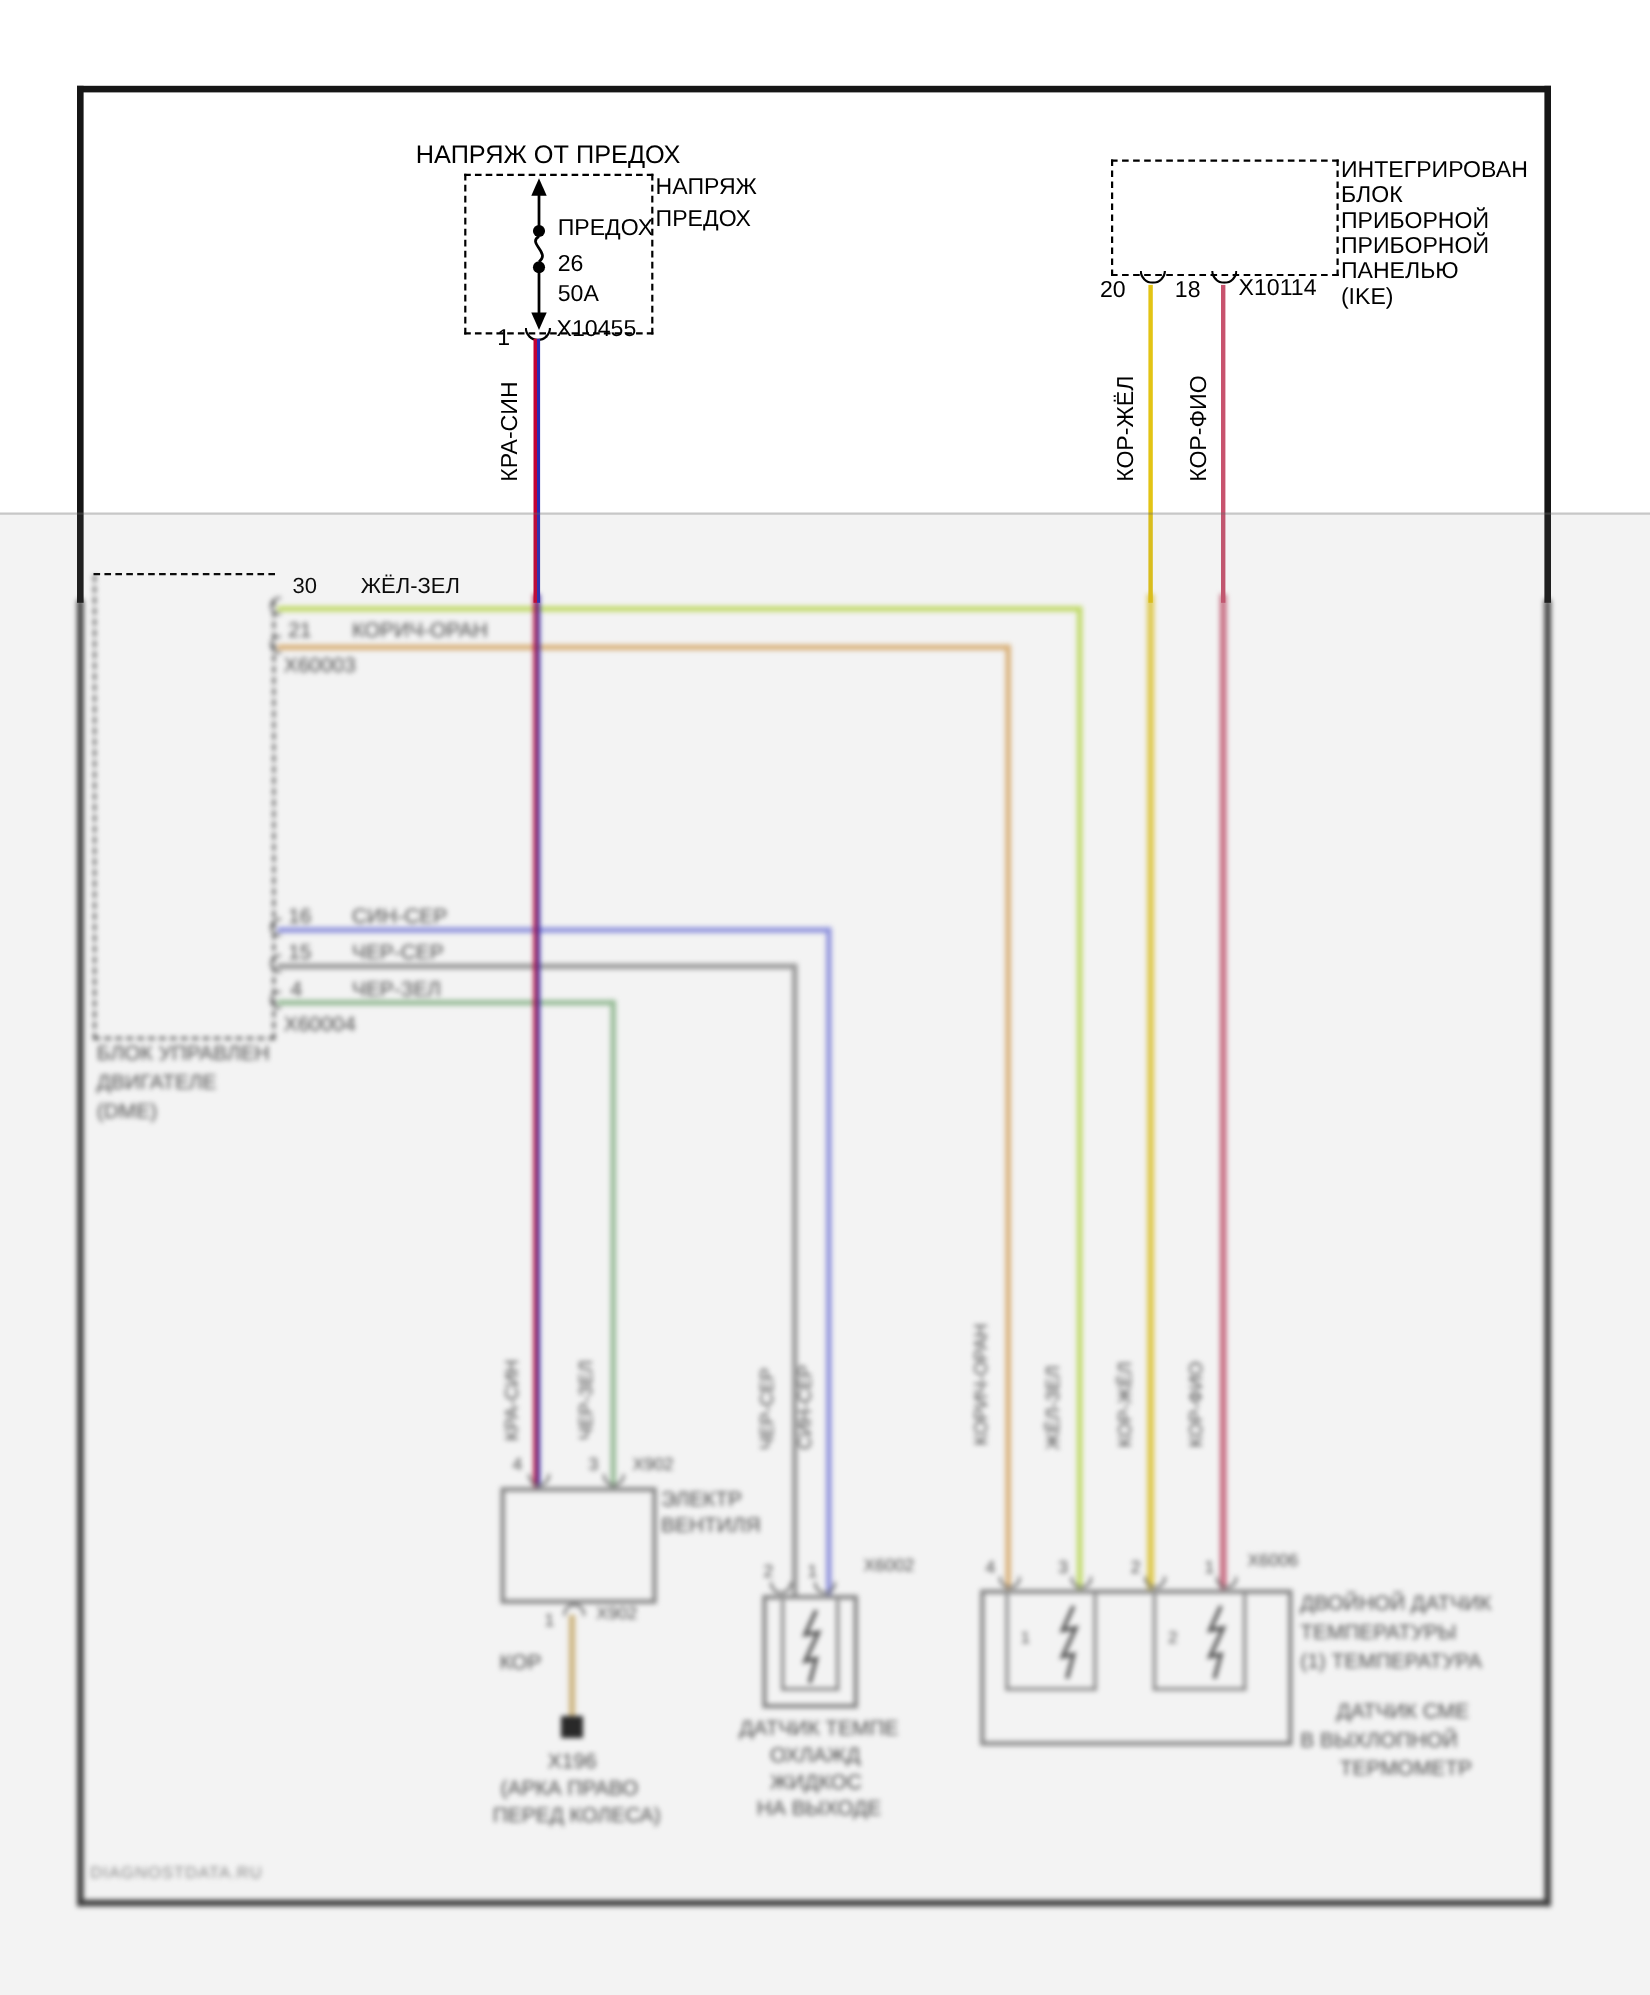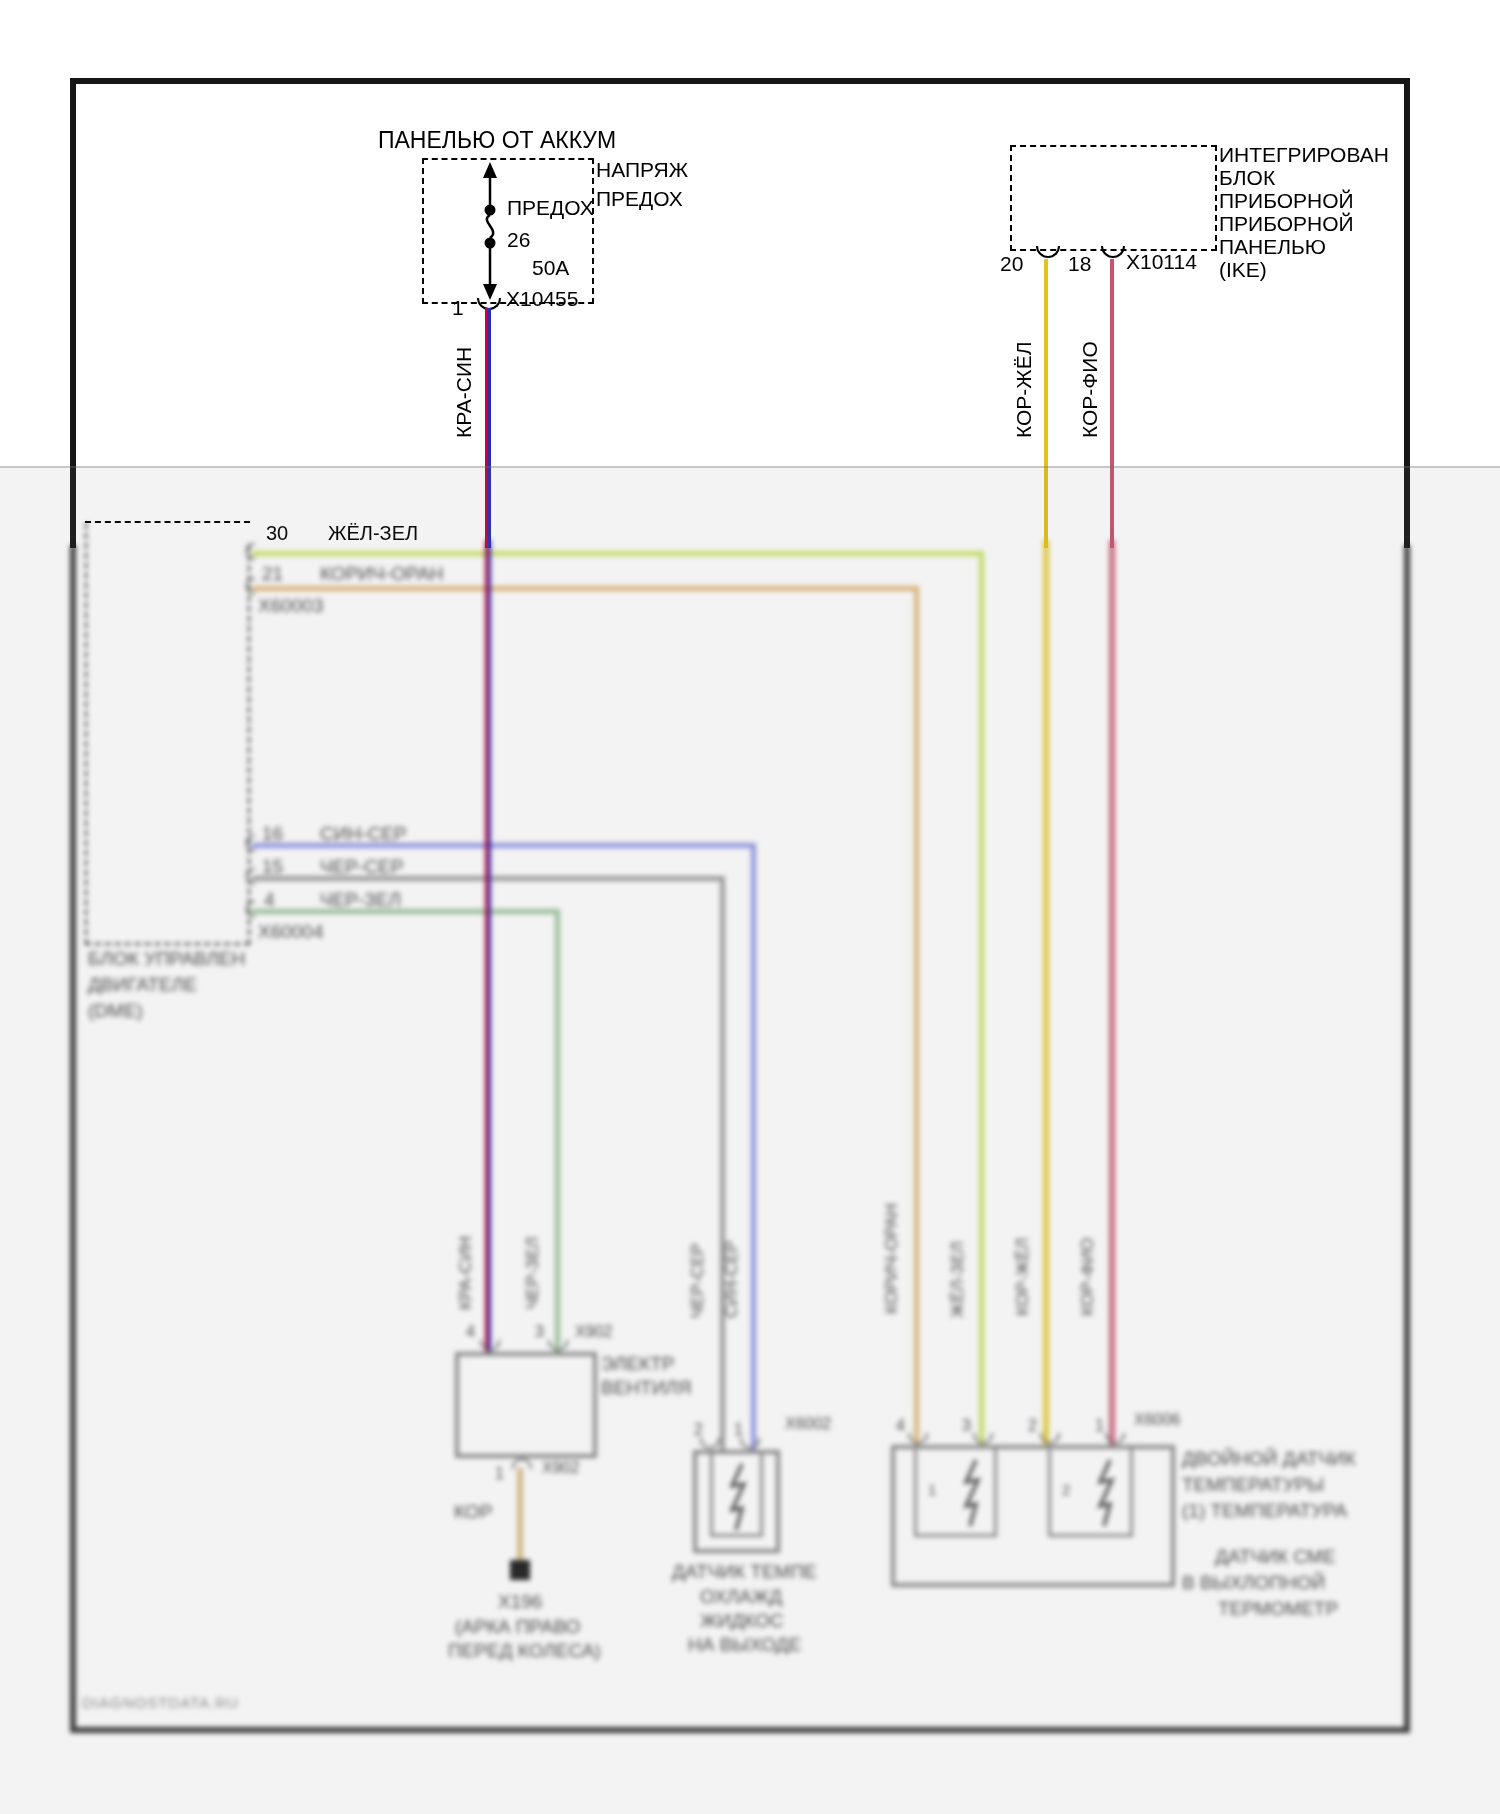--- a/index.html
+++ b/index.html
@@ -162,35 +162,35 @@
   <div class="bt" style="left:1182px;top:1571px">В ВЫХЛОПНОЙ</div>
   <div class="bt" style="left:1218px;top:1597px">ТЕРМОМЕТР</div>
 
   <div class="wm" style="left:82px;top:1694px">DIAGNOSTDATA.RU</div>
 </div>
 
 <div class="fr" style="left:70px;top:78px;width:1340px;height:6px"></div>
 <div class="fr" style="left:70px;top:78px;width:6px;height:470px"></div>
 <div class="fr" style="left:1404px;top:78px;width:6px;height:470px"></div>
 
-<div class="t" style="left:378px;top:128px;font-size:23px">ПАНЕЛЬЮ ОТ АККУМ</div>
+<div class="t" style="left:378px;top:128px;font-size:23px">НАПРЯЖ ОТ ПРЕДОХ</div>
 
 <div class="dbox" style="left:422px;top:158px;width:168px;height:142px"></div>
 <svg class="abs" style="left:469px;top:160px" width="42" height="142" viewBox="0 0 42 142">
   <polygon points="21,2 14,18 28,18" fill="#000"></polygon>
   <line x1="21" y1="10" x2="21" y2="46" stroke="#000" stroke-width="2.5"></line>
   <circle cx="21" cy="50" r="5.5" fill="#000"></circle>
   <path d="M21,55 C10,61 32,70 21,78" fill="none" stroke="#000" stroke-width="2.5"></path>
   <circle cx="21" cy="83" r="5.5" fill="#000"></circle>
   <line x1="21" y1="88" x2="21" y2="128" stroke="#000" stroke-width="2.5"></line>
   <polygon points="21,140 14,124 28,124" fill="#000"></polygon>
 </svg>
 <div class="t" style="left:507px;top:196px">ПРЕДОХ</div>
 <div class="t" style="left:507px;top:228px">26</div>
-<div class="t" style="left:532px;top:256px">50А</div>
+<div class="t" style="left:507px;top:256px">50А</div>
 <div class="t" style="left:596px;top:158px">НАПРЯЖ</div>
 <div class="t" style="left:596px;top:187px">ПРЕДОХ</div>
 
 <div class="cup" style="left:477px;top:298px"></div>
 <div class="t" style="left:452px;top:296px">1</div>
 <div class="t" style="left:506px;top:287px">X10455</div>
 
 <div class="w" style="left:485px;top:308px;width:6px;height:240px;background:linear-gradient(90deg,#c40233 0 50%,#2b2bb4 50% 100%)"></div>
 <div class="vt" style="left:452px;top:330px;height:108px">КРА-СИН</div>
 

